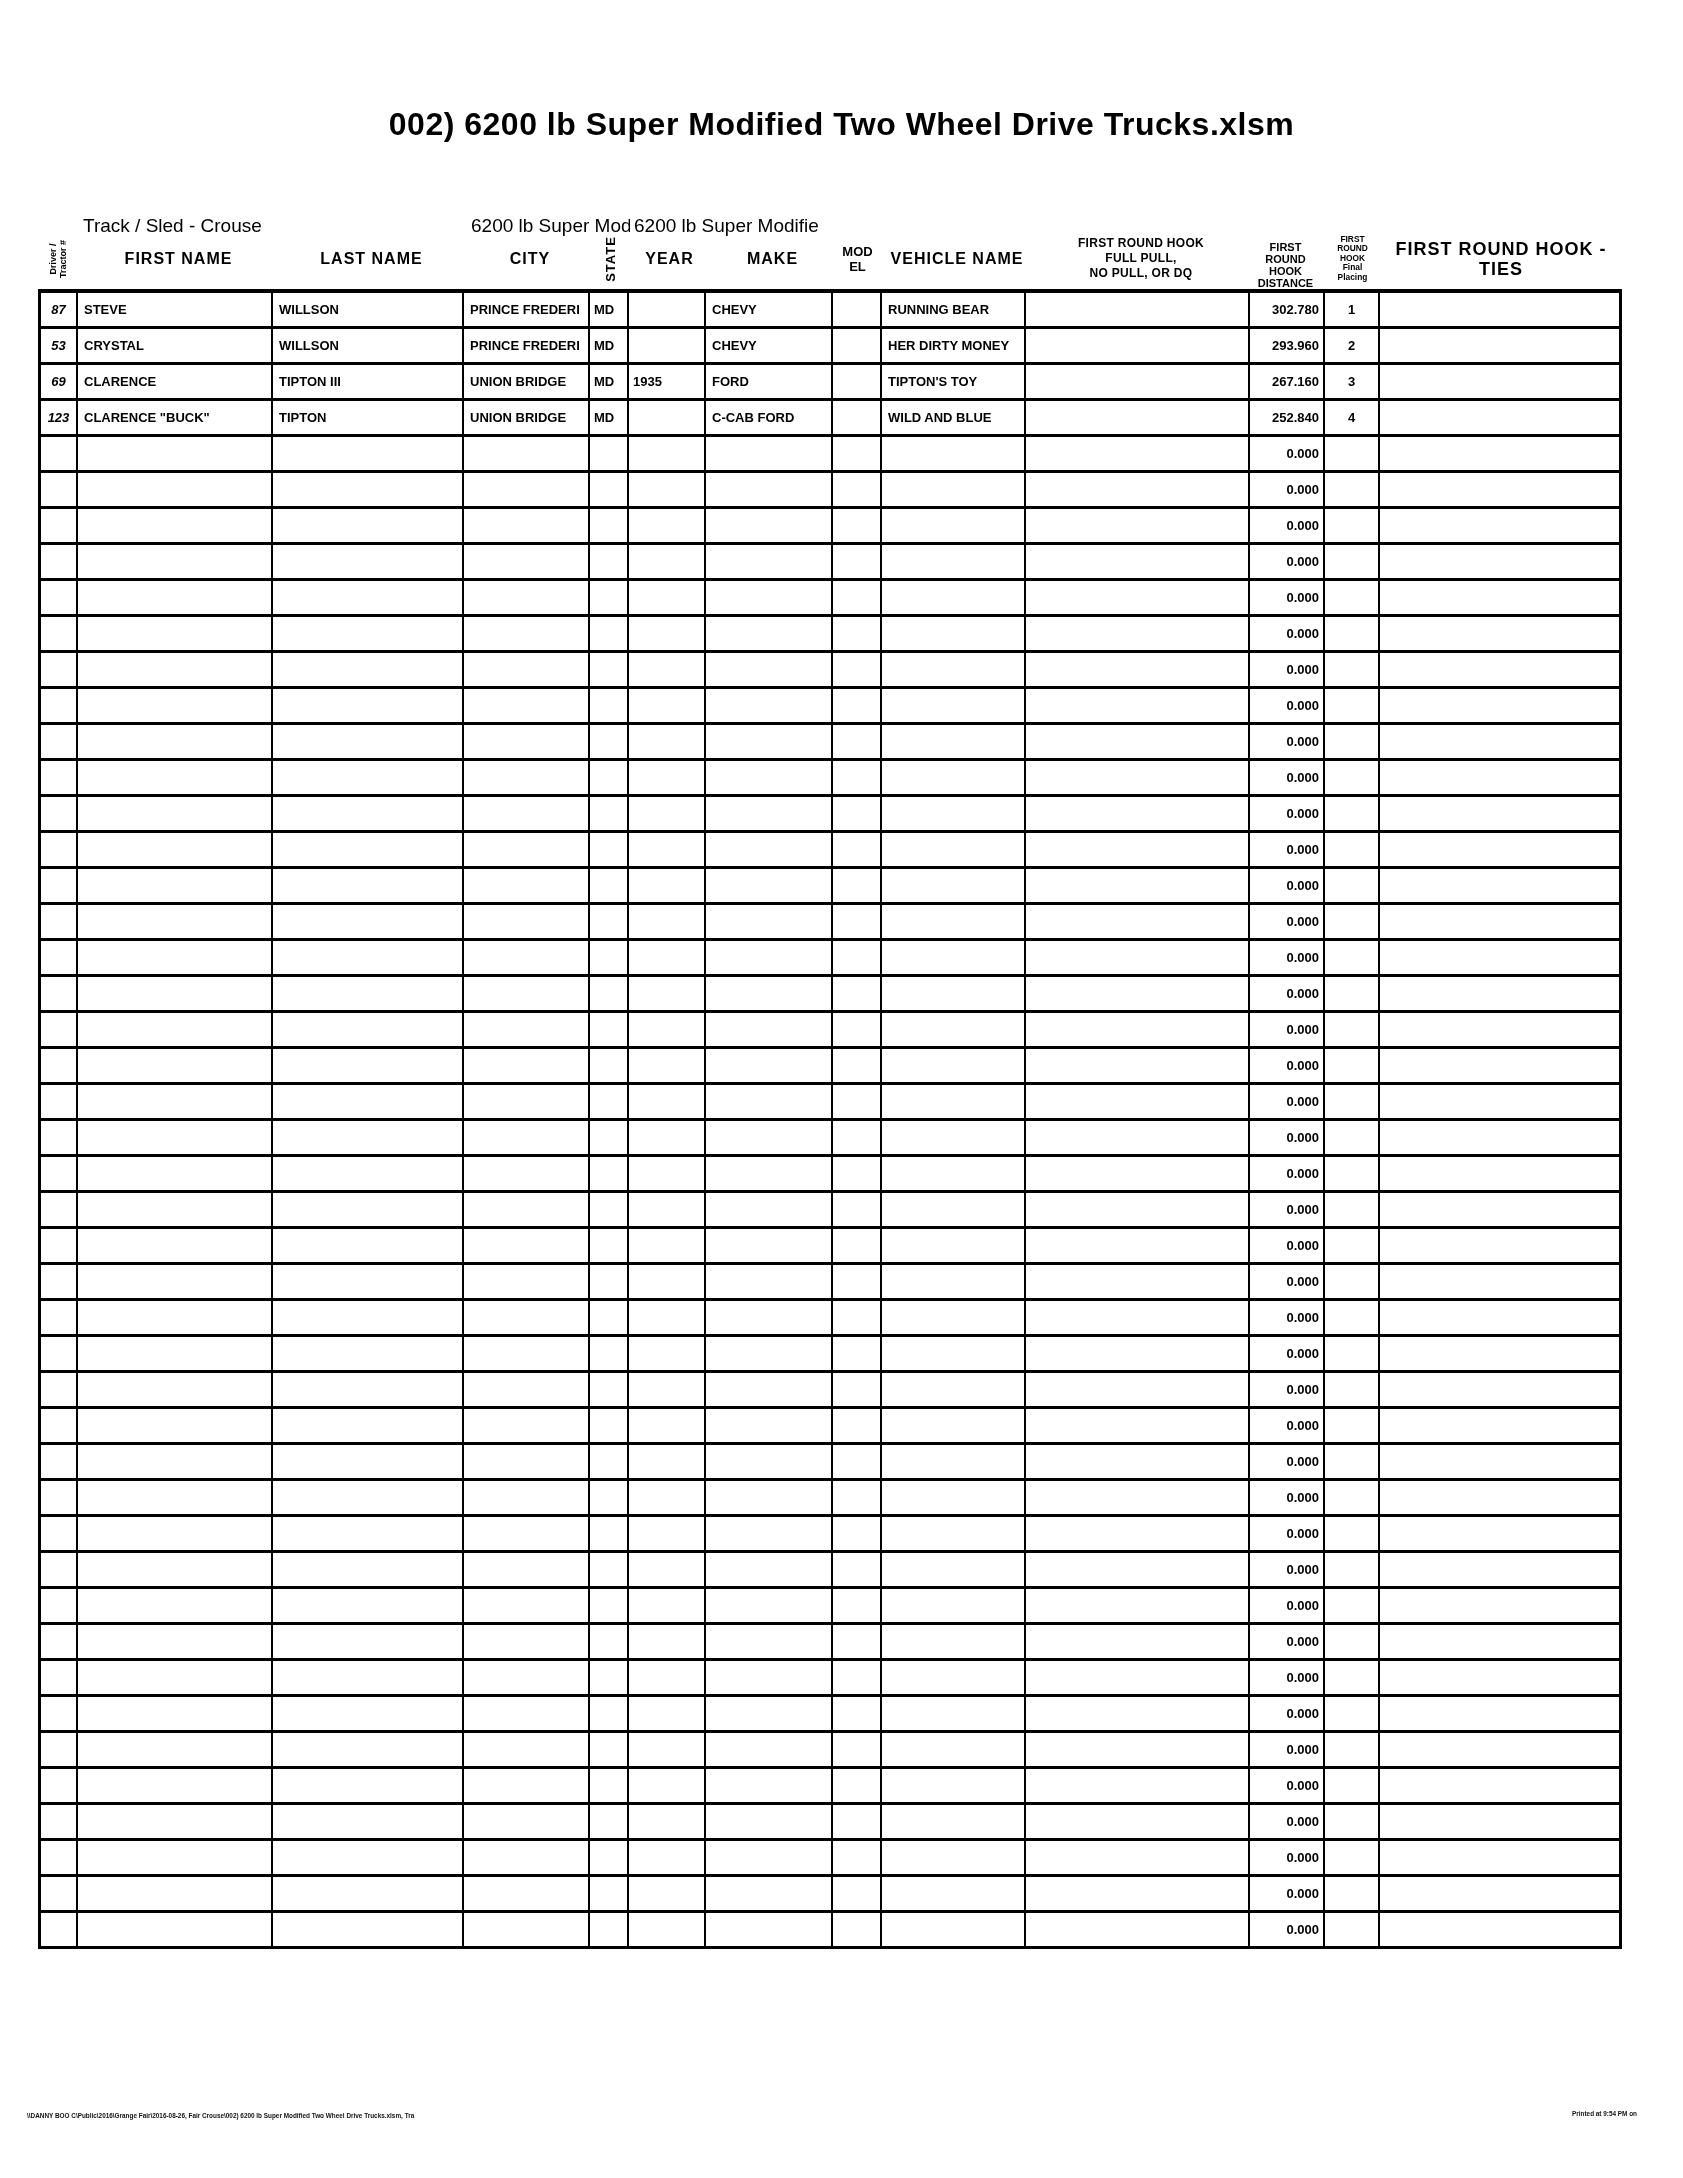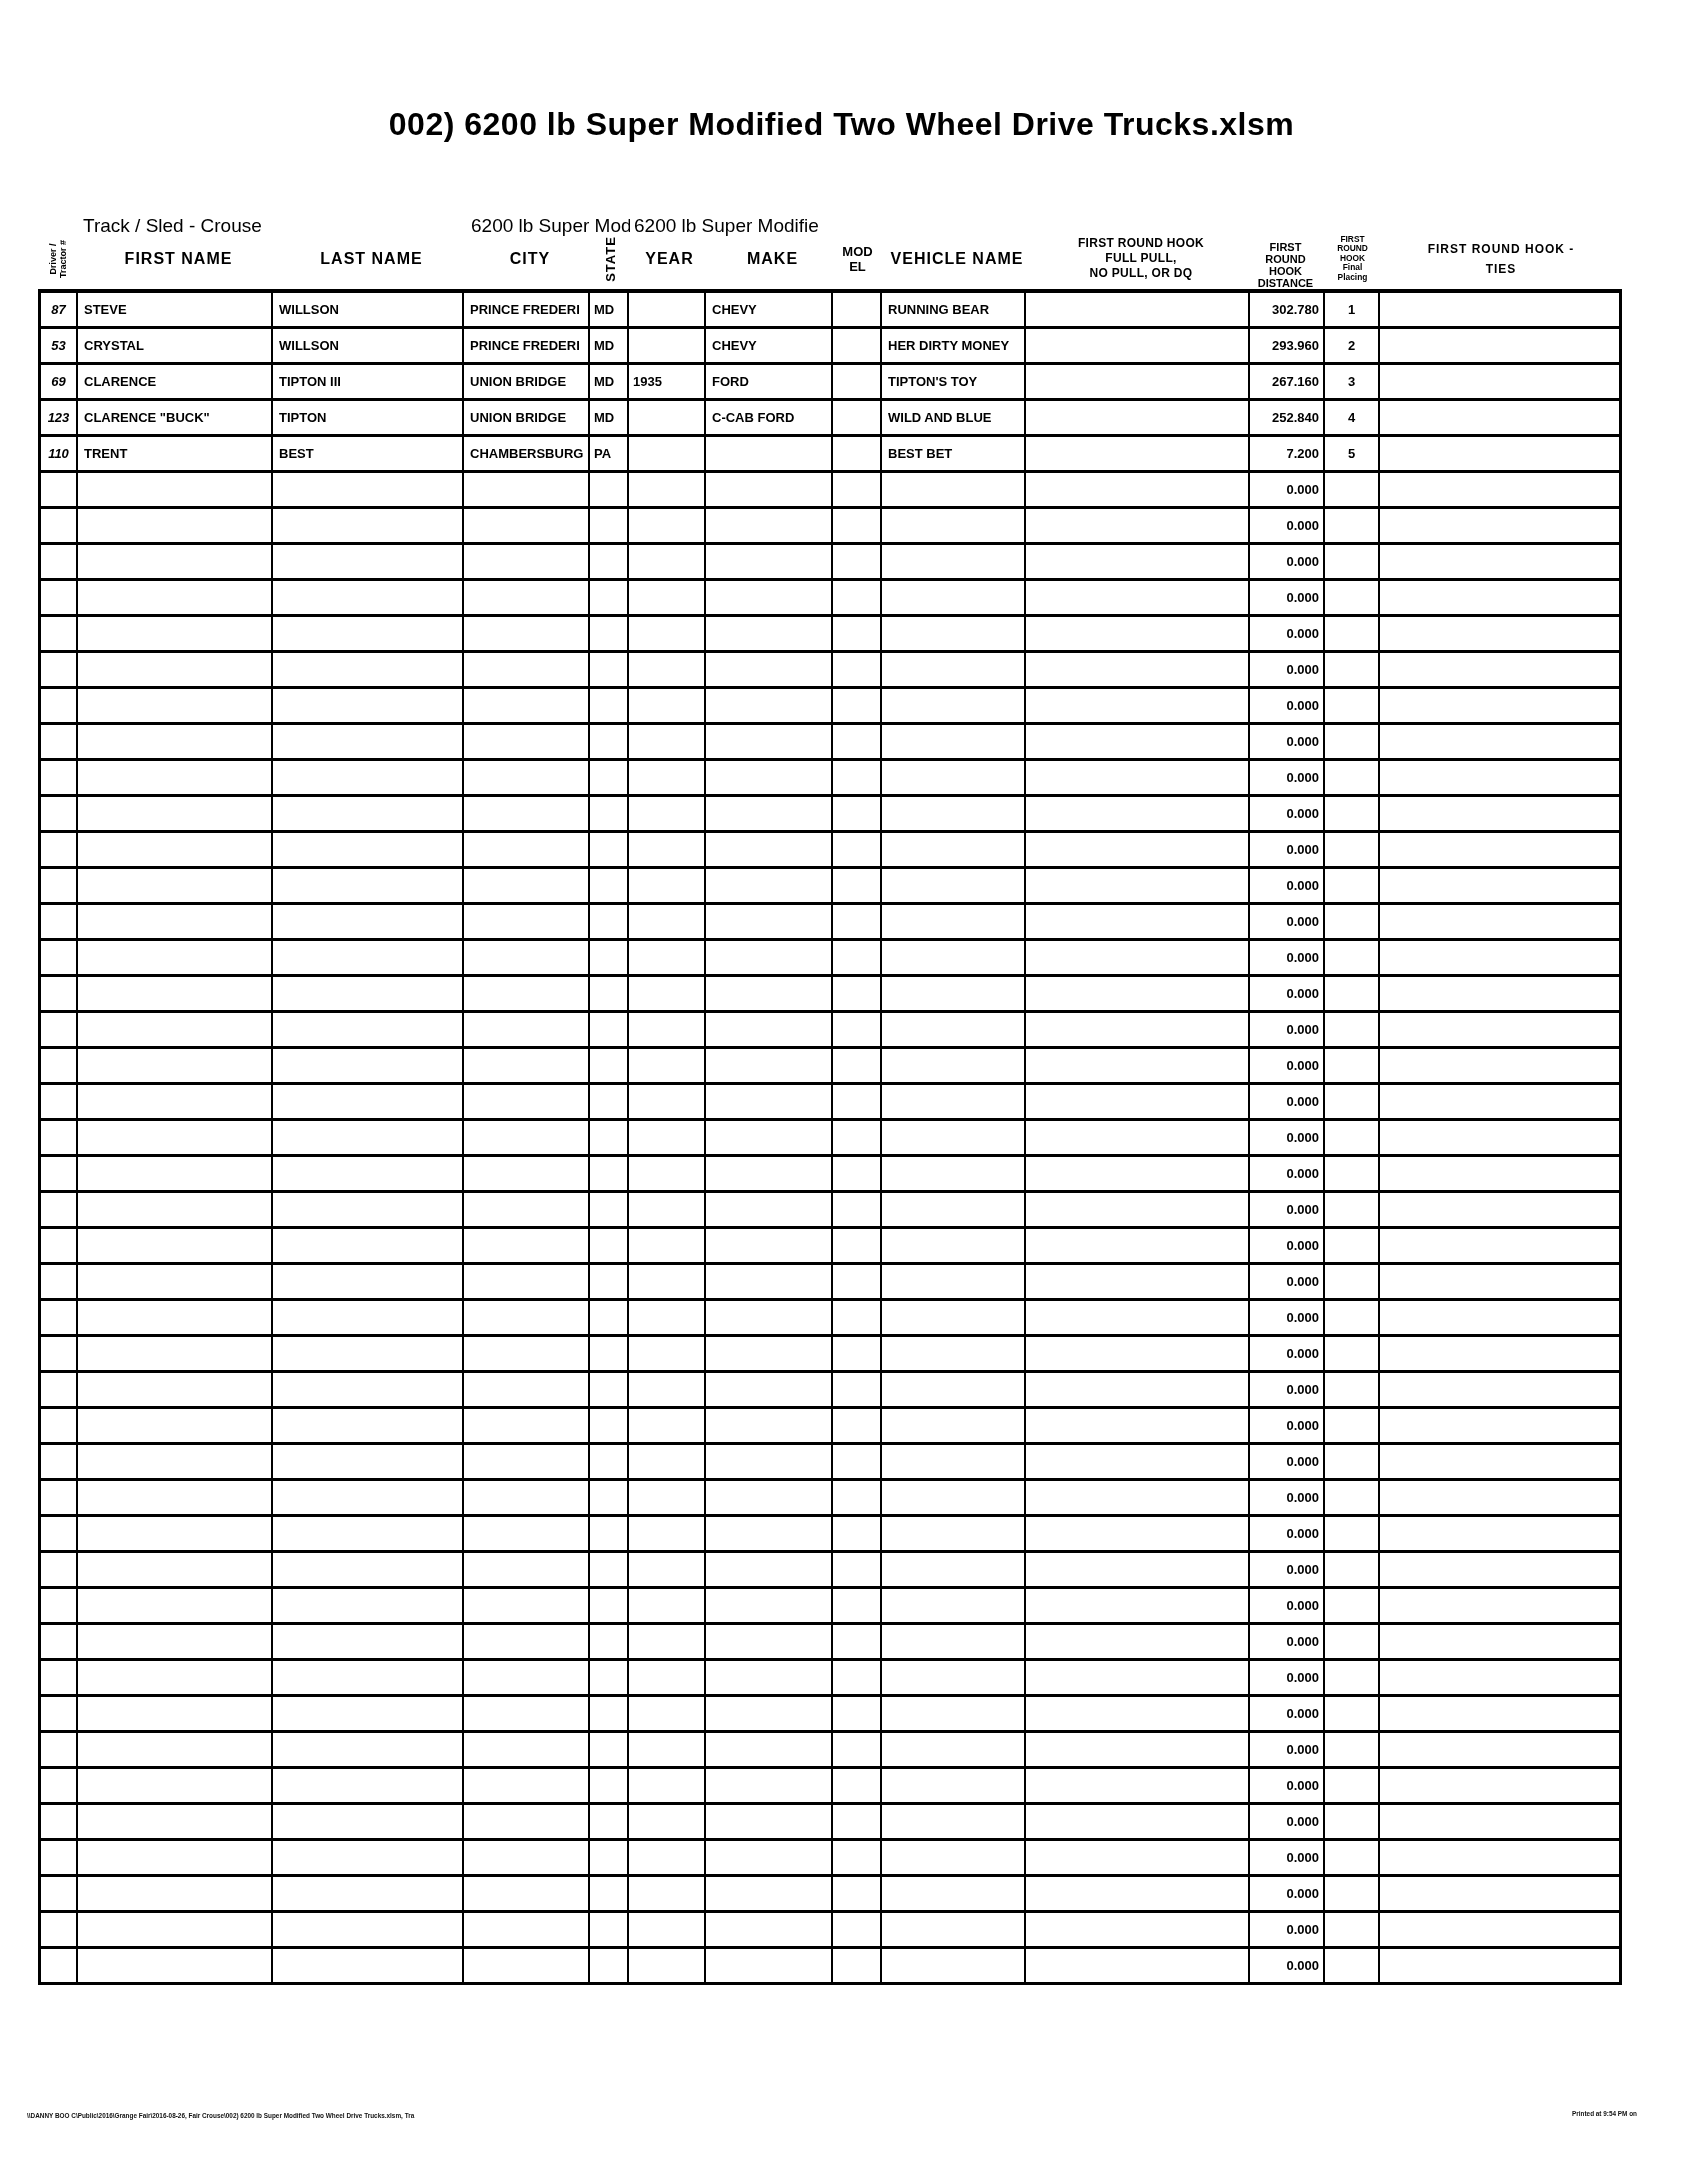--- a/index.html
+++ b/index.html
@@ -28,21 +28,21 @@
   .results-table { position:absolute; left:38px; top:228px; width:1584px; }
 
   .header-row { display:flex; height:65px; border-bottom:4px solid #000; }
   .hcell { display:flex; flex-direction:column; justify-content:center; align-items:center;
            text-align:center; font-weight:bold; overflow:hidden; position:relative; }
   .hmain { font-size:16px; letter-spacing:1px; }
   .hsmall { font-size:12px; line-height:15px; letter-spacing:0.3px; }
   .hdist { font-size:11px; line-height:12px; padding-top:20px; justify-content:flex-start; }
   .hplace { font-size:8.4px; line-height:9.4px; }
   .hmodel { font-size:13px; line-height:15px;text-align:center; }
-  .hties { font-size:12px; line-height:20px; letter-spacing:1px; }
+  .hties { font-size:18px; line-height:20px; letter-spacing:1px; }
   .rot { position:absolute; top:50%; left:50%;
          transform:translate(-50%,-50%) rotate(-90deg);
          white-space:nowrap; text-align:center; }
   .rot-driver { font-size:9px; line-height:10px; }
   .rot-state  { font-size:13px; letter-spacing:1px; }
 
   .row { display:flex; height:36px; border-bottom:3px solid #000; align-items:stretch; }
   .cell { border-right:2px solid #000; font-size:13px; font-weight:bold;
           display:flex; align-items:center; overflow:hidden; white-space:nowrap; }
   .cell:first-child { border-left:3px solid #000;font-style:italic; }
@@ -192,35 +192,20 @@
     <div class="cell c6"></div>
     <div class="cell c7">C-CAB FORD</div>
     <div class="cell c8"></div>
     <div class="cell c9">WILD AND BLUE</div>
     <div class="cell c10"></div>
     <div class="cell c11">252.840</div>
     <div class="cell c12">4</div>
     <div class="cell c13"></div>
   </div>
 
-  <div class="row">
-    <div class="cell c1">110</div>
-    <div class="cell c2">TRENT</div>
-    <div class="cell c3">BEST</div>
-    <div class="cell c4">CHAMBERSBURG</div>
-    <div class="cell c5">PA</div>
-    <div class="cell c6"></div>
-    <div class="cell c7"></div>
-    <div class="cell c8"></div>
-    <div class="cell c9">BEST BET</div>
-    <div class="cell c10"></div>
-    <div class="cell c11">7.200</div>
-    <div class="cell c12">5</div>
-    <div class="cell c13"></div>
-  </div>
 
   <div class="row">
     <div class="cell c1"></div>
     <div class="cell c2"></div>
     <div class="cell c3"></div>
     <div class="cell c4"></div>
     <div class="cell c5"></div>
     <div class="cell c6"></div>
     <div class="cell c7"></div>
     <div class="cell c8"></div>

